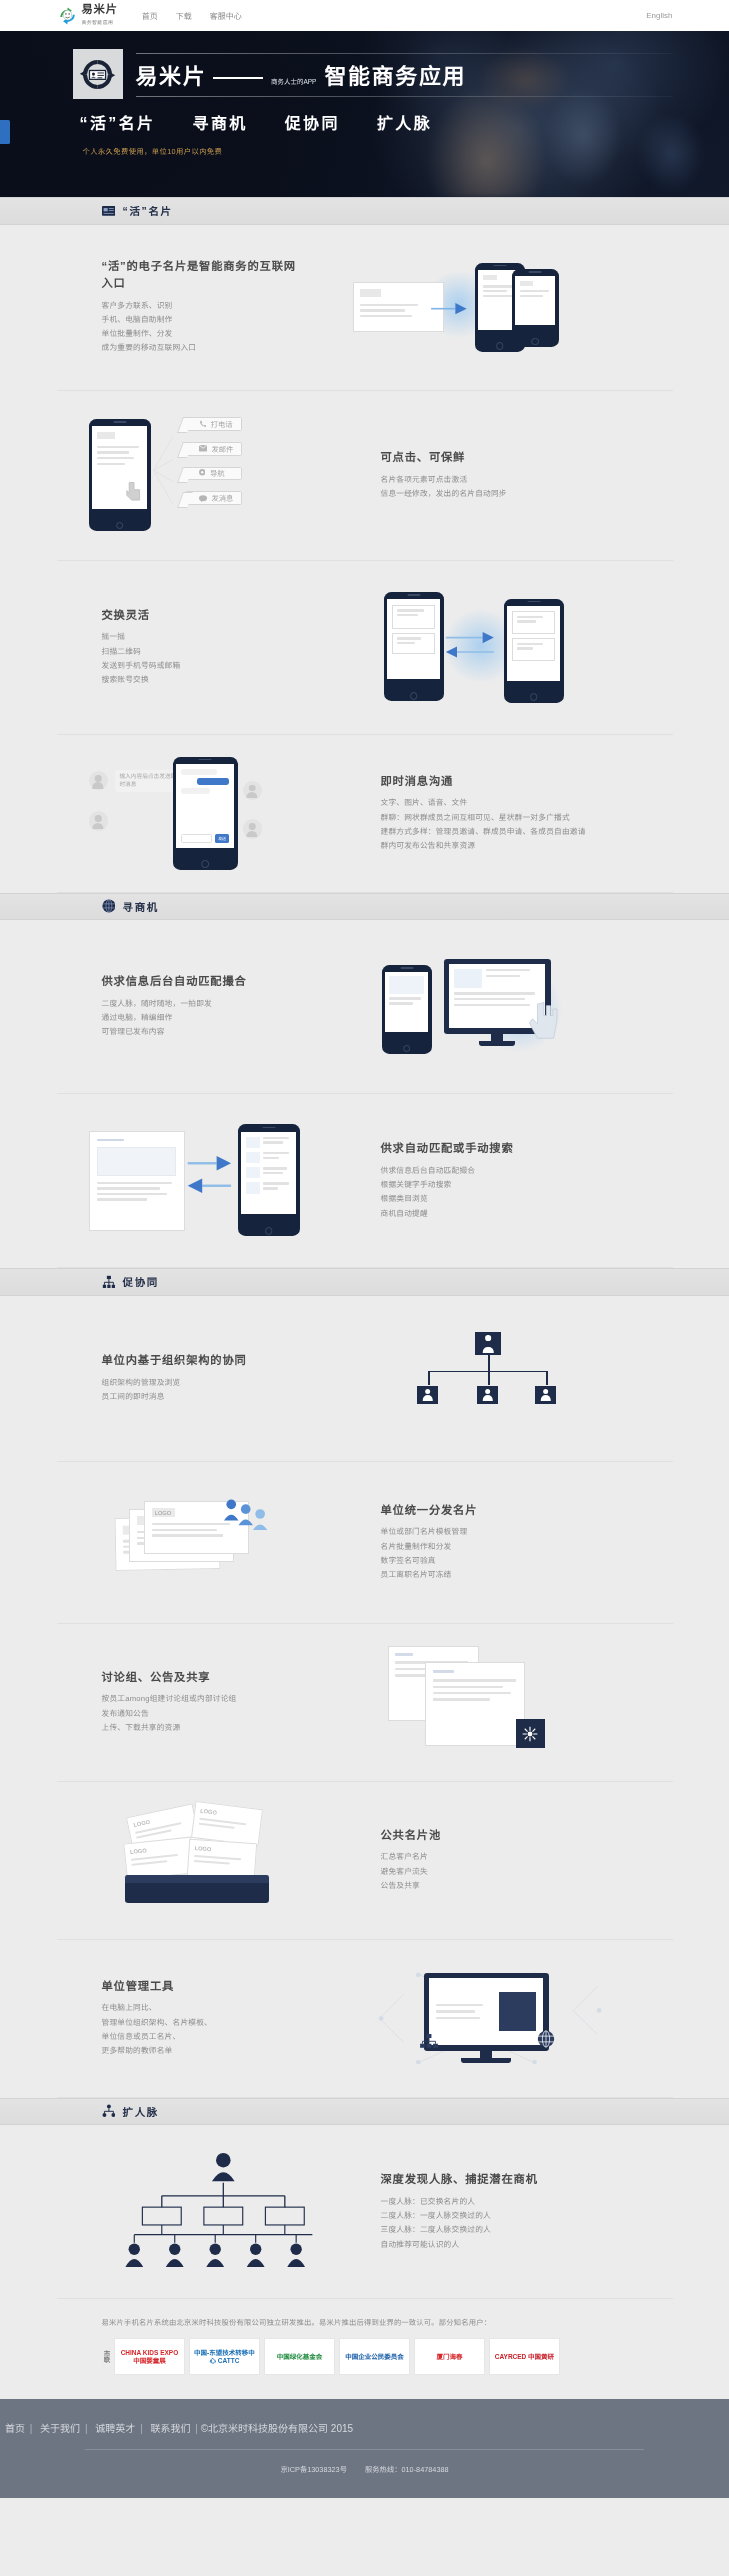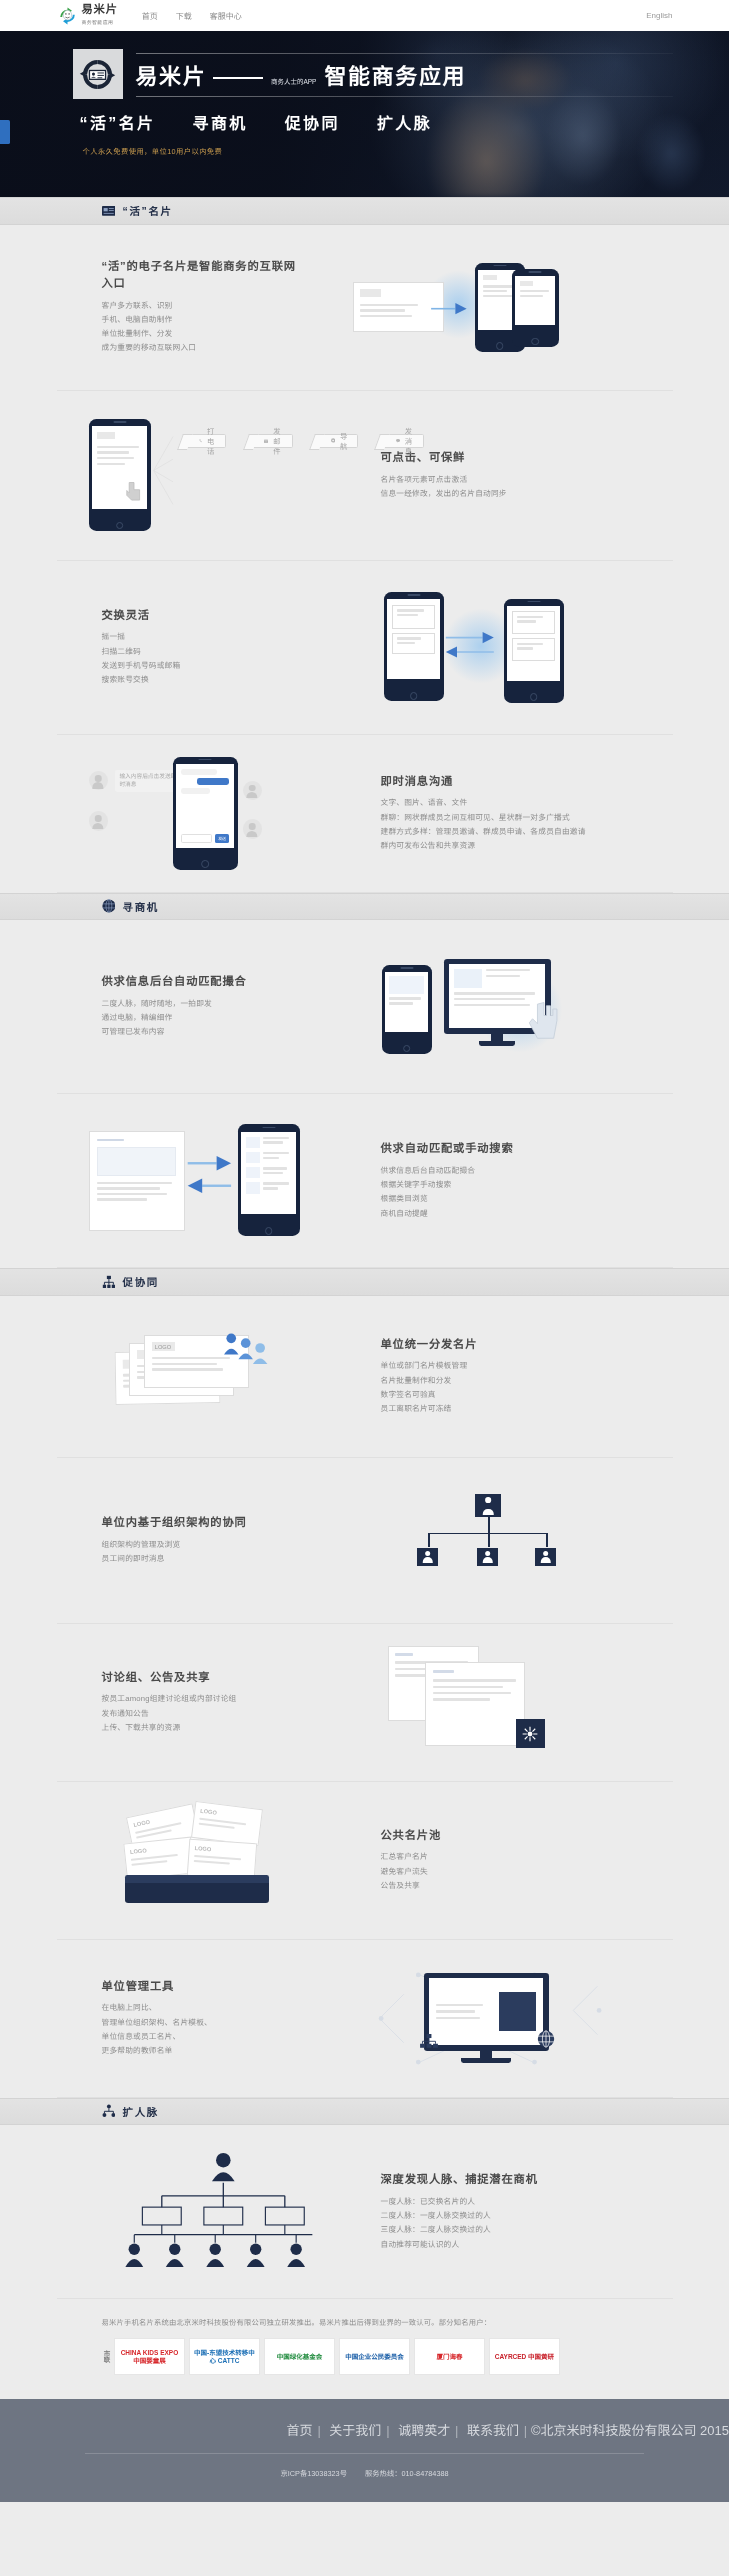--- a/index.html
+++ b/index.html
@@ -97,21 +97,21 @@
   .clients{width:616px;margin:0 auto;padding:18px 0 21px 45px}
   .cl-h{display:flex;align-items:center;gap:5.7px;margin-bottom:8px}
   .cl-h-t{color:#e08b2a;font-size:11.3px;font-weight:bold;letter-spacing:0.8px}
   .cl-p{font-size:7.3px;color:#8d8d8d;margin-bottom:11.3px;letter-spacing:0.2px}
   .cl-row{display:flex;gap:4px;align-items:center}
   .cl-logo{width:71px;height:37px;background:#fff;border:0.8px solid #e6e6e6;display:flex;align-items:center;justify-content:center;font-size:6.5px;color:#666;text-align:center;line-height:1.25;padding:1.6px;font-weight:bold}
   .cl-edge{font-size:6.5px;color:#777;writing-mode:vertical-rl;line-height:1.3;font-weight:bold}
 
   
   .footer{background:#6e7582;padding:21px 0 24px;margin-top:3.2px}
-  .f-links{text-align:right;font-size:13px;color:#d6d9de}
+  .f-links{text-align:left;font-size:10px;color:#d6d9de}
   .f-links a{color:#d6d9de;text-decoration:none;margin:0 4.9px}
   .f-sep{opacity:.6}
   .f-rule{width:559px;height:0.8px;background:rgba(255,255,255,.18);margin:13.8px auto}
   .f-icp{text-align:center;font-size:7.3px;color:#d6d9de}
   .f-icp span{margin:0 8px}
 </style>
 </head>
 <body>
 
 <div class="page">
@@ -252,21 +252,21 @@
           <div class="ln" style="width:37px;margin-bottom:3.2px"></div>
           <div class="ln" style="width:27.5px"></div>
           <svg style="position:absolute;right:4.9px;bottom:8px" width="16" height="21" viewBox="0 0 20 26">
                 <path d="M4 3 L4 16 L1 13 L1 19 L7 25 L17 25 L17 12 L10 12 L10 3 Z" fill="#d0d0d0" stroke="#bdbdbd"></path>
               </svg>
         </div>
           </div>
         <svg style="position:absolute;left:63px;top:8px" width="42" height="97" viewBox="0 0 52 120">
           <path d="M2 60 L26 18 M2 60 L26 46 M2 60 L26 74 M2 60 L26 102" stroke="#e0e0e0" stroke-width="1" fill="none"></path>
         </svg>
-        <div style="position:absolute;left:96px;top:20px;display:flex;flex-direction:row;gap:24px">
+        <div style="position:absolute;left:96px;top:3px;display:flex;flex-direction:column;gap:11px">
           <div class="pill">
             <svg width="7.3" height="7.3" viewBox="0 0 9 9">
                 <path d="M1.5 1 L3 1 L4 3 L3 4 Q4.5 6.5 6 7 L7 6 L9 7 L9 8.5 Q4 8.5 1.5 4 Z" fill="#b5b5b5"></path>
               </svg>
             <span>打电话</span>
           </div>
           <div class="pill">
             <svg width="8" height="6.5" viewBox="0 0 10 8">
                 <rect width="10" height="8" fill="#b5b5b5"></rect>
                 <path d="M0 0 L5 4 L10 0" stroke="#fafafa" stroke-width="1" fill="none"></path>
@@ -501,20 +501,41 @@
             <rect x="1" y="12" width="4" height="4" fill="#1e2c49"></rect>
             <rect x="6.5" y="12" width="4" height="4" fill="#1e2c49"></rect>
             <rect x="12" y="12" width="4" height="4" fill="#1e2c49"></rect>
             <path d="M8.5 5 V9 M3 9 H14 M3 9 V12 M8.5 9 V12 M14 9 V12" stroke="#1e2c49" stroke-width="1.2" fill="none"></path>
           </svg>
       </span>
       <span class="sec-title">促协同</span>
     </div>
   </div>
 
+  <div class="block sep" style="height:166px">
+    <div class="txt" style="padding-left:45px">
+      <div class="b-h">单位内基于组织架构的协同</div>
+      <div class="b-li">组织架构的管理及浏览</div>
+      <div class="b-li">员工间的即时消息</div>
+    </div>
+    <div class="art">
+      <div style="position:relative;width:162px;height:105px">
+        <div class="orgnode" style="position:absolute;left:70px;top:6.5px;width:26px;height:23px"></div>
+        <div class="orgline" style="left:83px;top:29px;width:1.6px;height:16px"></div>
+        <div class="orgline" style="left:23px;top:45px;width:120px;height:1.6px"></div>
+        <div class="orgline" style="left:23px;top:45px;width:1.6px;height:14.6px"></div>
+        <div class="orgline" style="left:83px;top:45px;width:1.6px;height:14.6px"></div>
+        <div class="orgline" style="left:141px;top:45px;width:1.6px;height:14.6px"></div>
+        <div class="orgnode" style="position:absolute;left:12px;top:60px"></div>
+        <div class="orgnode" style="position:absolute;left:72px;top:60px"></div>
+        <div class="orgnode" style="position:absolute;left:130px;top:60px"></div>
+      </div>
+    </div>
+  </div>
+
   <div class="block sep" style="height:162px">
     <div class="art" style="flex:none;width:324px;padding-left:32px">
       <div style="position:relative;width:275px;height:105px">
         <div class="card" style="position:absolute;left:18px;top:27.5px;width:105px;height:53px;padding:6.5px;transform:rotate(-1deg)">
           <div style="width:23px;height:9px;background:#eaeaea;margin-bottom:5.7px"></div>
           <div class="ln" style="width:78px;margin-bottom:3.2px"></div>
             <div class="ln" style="width:65px;margin-bottom:3.2px"></div>
             <div class="ln" style="width:71px"></div>
         </div>
         <div class="card" style="position:absolute;left:32px;top:19.4px;width:105px;height:53px;padding:6.5px">
@@ -544,41 +565,20 @@
             </g>
         </svg>
       </div>
     </div>
     <div class="txt" style="width:243px">
       <div class="b-h">单位统一分发名片</div>
       <div class="b-li">单位或部门名片模板管理</div>
       <div class="b-li">名片批量制作和分发</div>
       <div class="b-li">数字签名可验真</div>
       <div class="b-li">员工离职名片可冻结</div>
-    </div>
-  </div>
-
-  <div class="block sep" style="height:166px">
-    <div class="txt" style="padding-left:45px">
-      <div class="b-h">单位内基于组织架构的协同</div>
-      <div class="b-li">组织架构的管理及浏览</div>
-      <div class="b-li">员工间的即时消息</div>
-    </div>
-    <div class="art">
-      <div style="position:relative;width:162px;height:105px">
-        <div class="orgnode" style="position:absolute;left:70px;top:6.5px;width:26px;height:23px"></div>
-        <div class="orgline" style="left:83px;top:29px;width:1.6px;height:16px"></div>
-        <div class="orgline" style="left:23px;top:45px;width:120px;height:1.6px"></div>
-        <div class="orgline" style="left:23px;top:45px;width:1.6px;height:14.6px"></div>
-        <div class="orgline" style="left:83px;top:45px;width:1.6px;height:14.6px"></div>
-        <div class="orgline" style="left:141px;top:45px;width:1.6px;height:14.6px"></div>
-        <div class="orgnode" style="position:absolute;left:12px;top:60px"></div>
-        <div class="orgnode" style="position:absolute;left:72px;top:60px"></div>
-        <div class="orgnode" style="position:absolute;left:130px;top:60px"></div>
-      </div>
     </div>
   </div>
 
   <div class="block sep" style="height:158px">
     <div class="txt" style="padding-left:45px">
       <div class="b-h">讨论组、公告及共享</div>
       <div class="b-li">按员工among组建讨论组或内部讨论组</div>
       <div class="b-li">发布通知公告</div>
       <div class="b-li">上传、下载共享的资源</div>
     </div>

